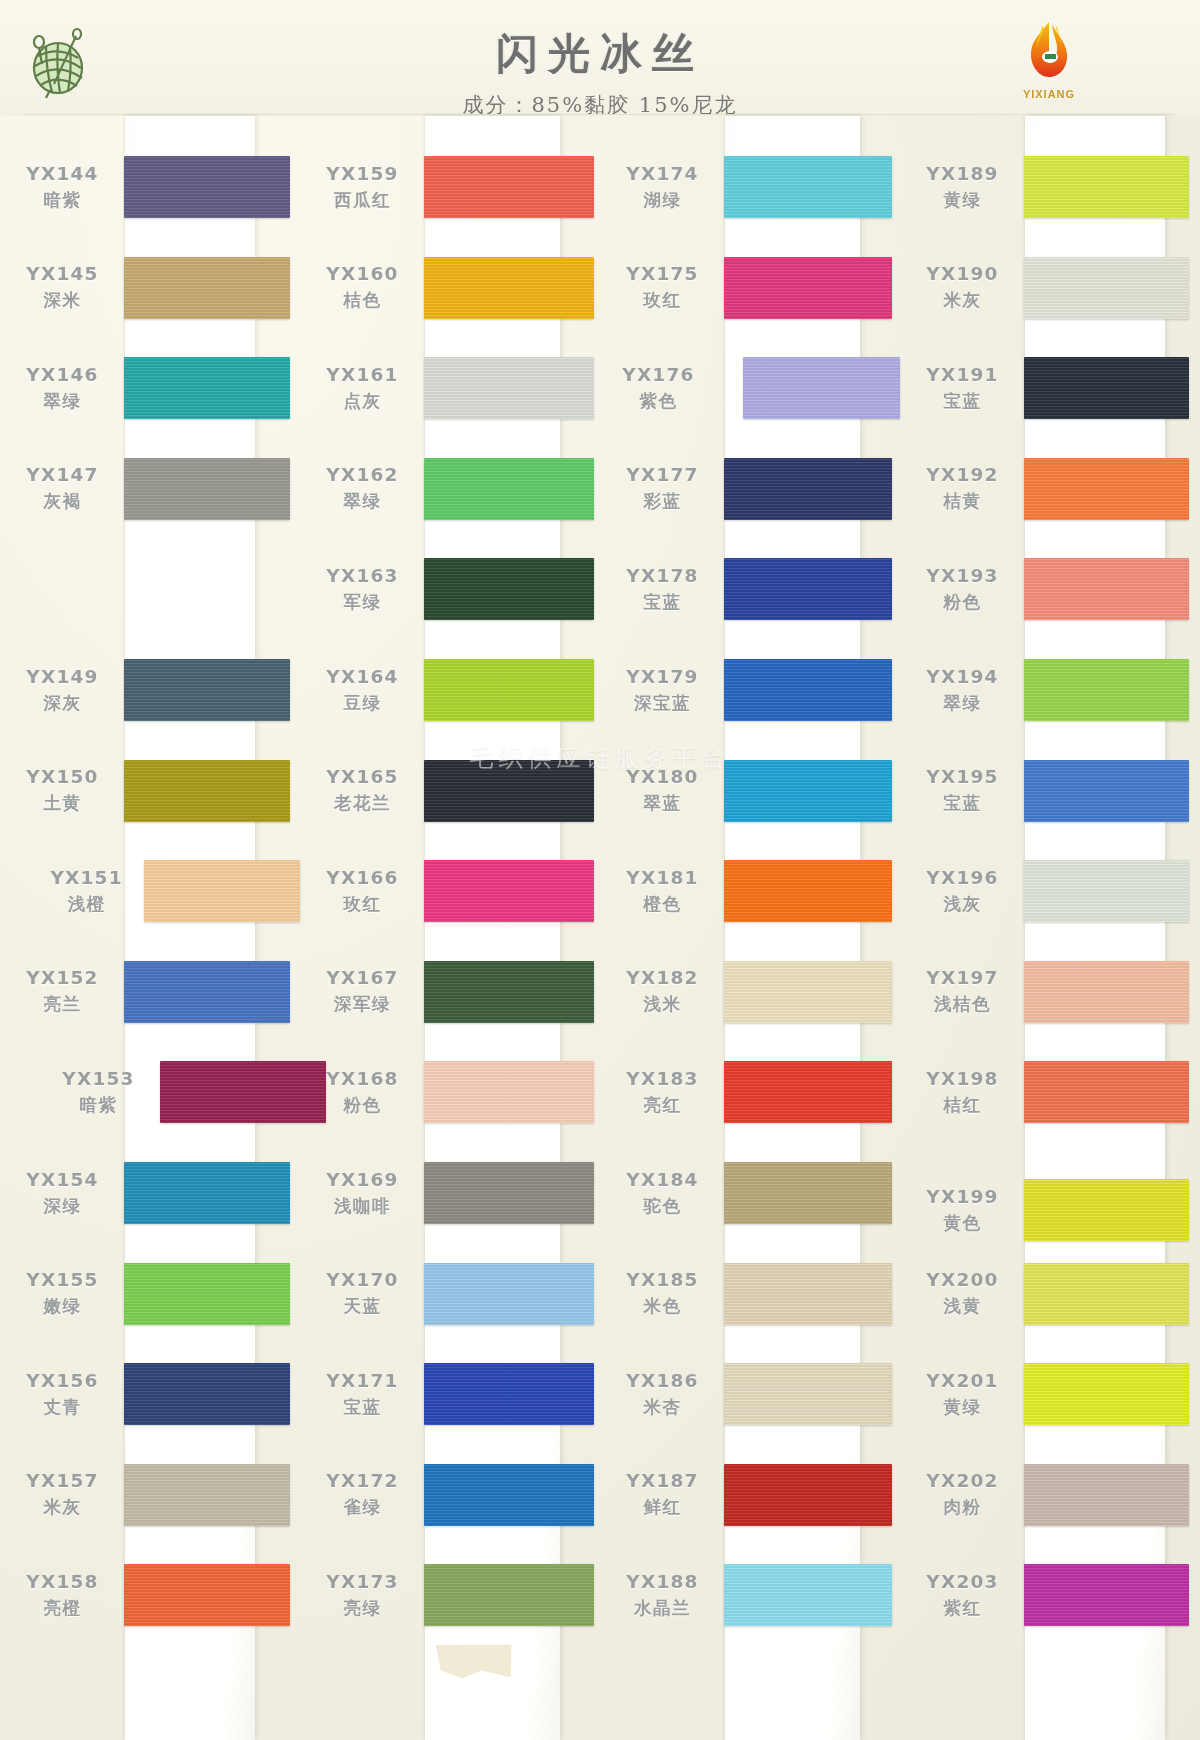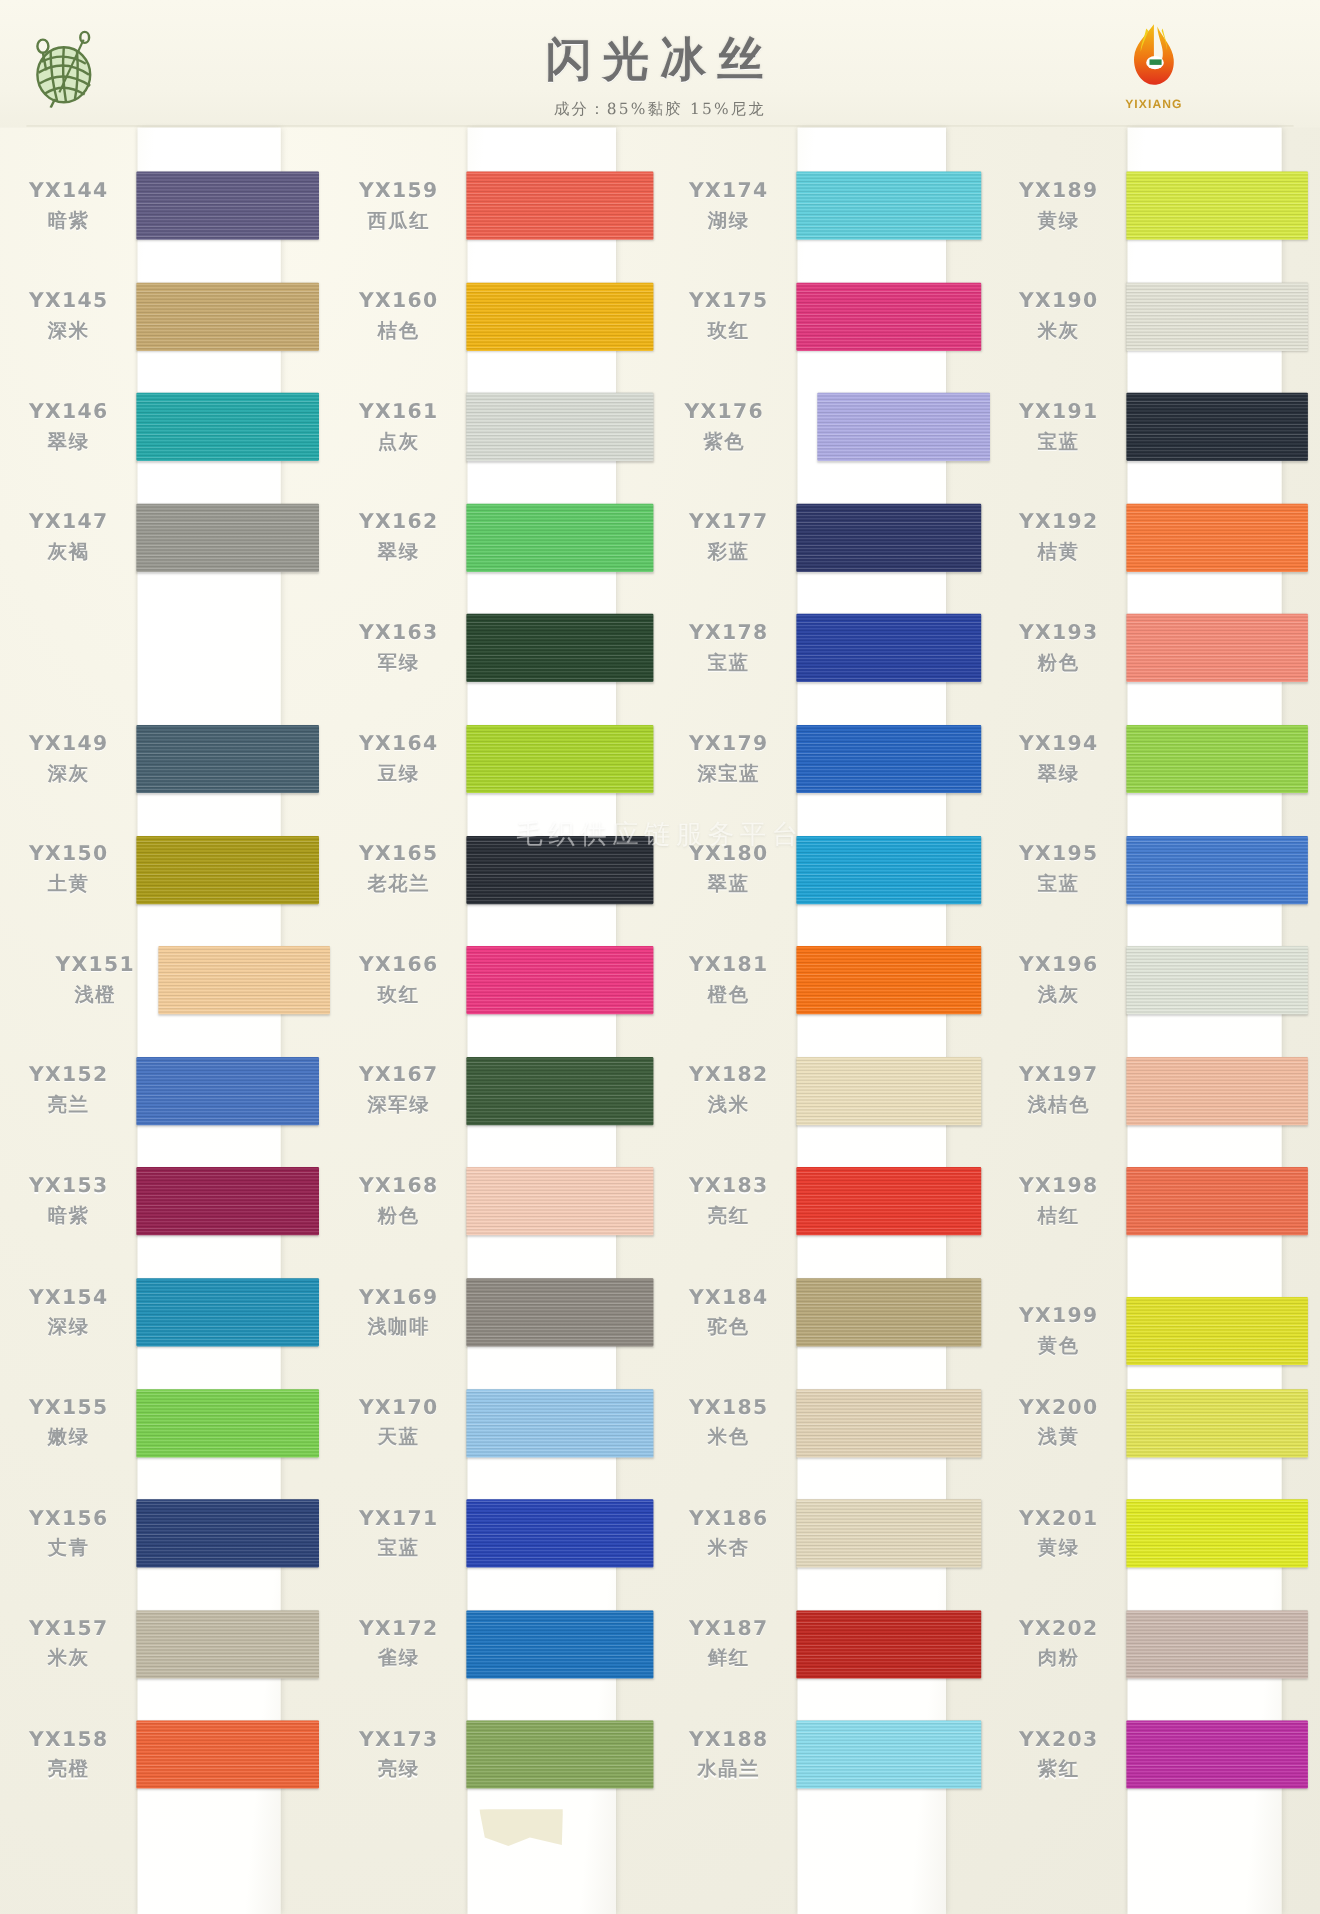--- a/index.html
+++ b/index.html
@@ -40,21 +40,21 @@
   }
   #main-title {
     font-family:"DejaVu Sans", sans-serif;
     font-size:42px; letter-spacing:10px; font-weight:600;
     color:#6f6f6f;
     text-shadow: 0 1px 0 #ffffff, 0 0 2px rgba(120,120,120,.35);
   }
   #sub-title {
     margin-top:9px;
     font-family:"DejaVu Serif", serif;
-    font-size:14px; letter-spacing:2px; color:#7a7a74;
+    font-size:21px; letter-spacing:2px; color:#7a7a74;
   }
   
   #grid {
     position:absolute; left:0; top:116px; width:1200px; height:1624px;
     display:flex;
   }
   .column {
     position:relative;
     width:300px; height:100%;
   }
@@ -234,21 +234,21 @@
           </div>
           <div class="sw-band" title="YX151 浅橙" style="background: rgb(244, 205, 154);"></div>
         </div>
         <div class="swatch-row" style="top: 844.8px;">
           <div class="sw-label">
             <div class="sw-code">YX152</div>
             <div class="sw-name">亮兰</div>
           </div>
           <div class="sw-band" title="YX152 亮兰" style="background: rgb(70, 114, 192);"></div>
         </div>
-        <div class="swatch-row" style="top: 945.4px;">
+        <div class="swatch-row" style="top: 945.4px; margin-left: 36px;">
           <div class="sw-label">
             <div class="sw-code">YX153</div>
             <div class="sw-name">暗紫</div>
           </div>
           <div class="sw-band" title="YX153 暗紫" style="background: rgb(148, 32, 79);"></div>
         </div>
         <div class="swatch-row" style="top: 1046px;">
           <div class="sw-label">
             <div class="sw-code">YX154</div>
             <div class="sw-name">深绿</div>

